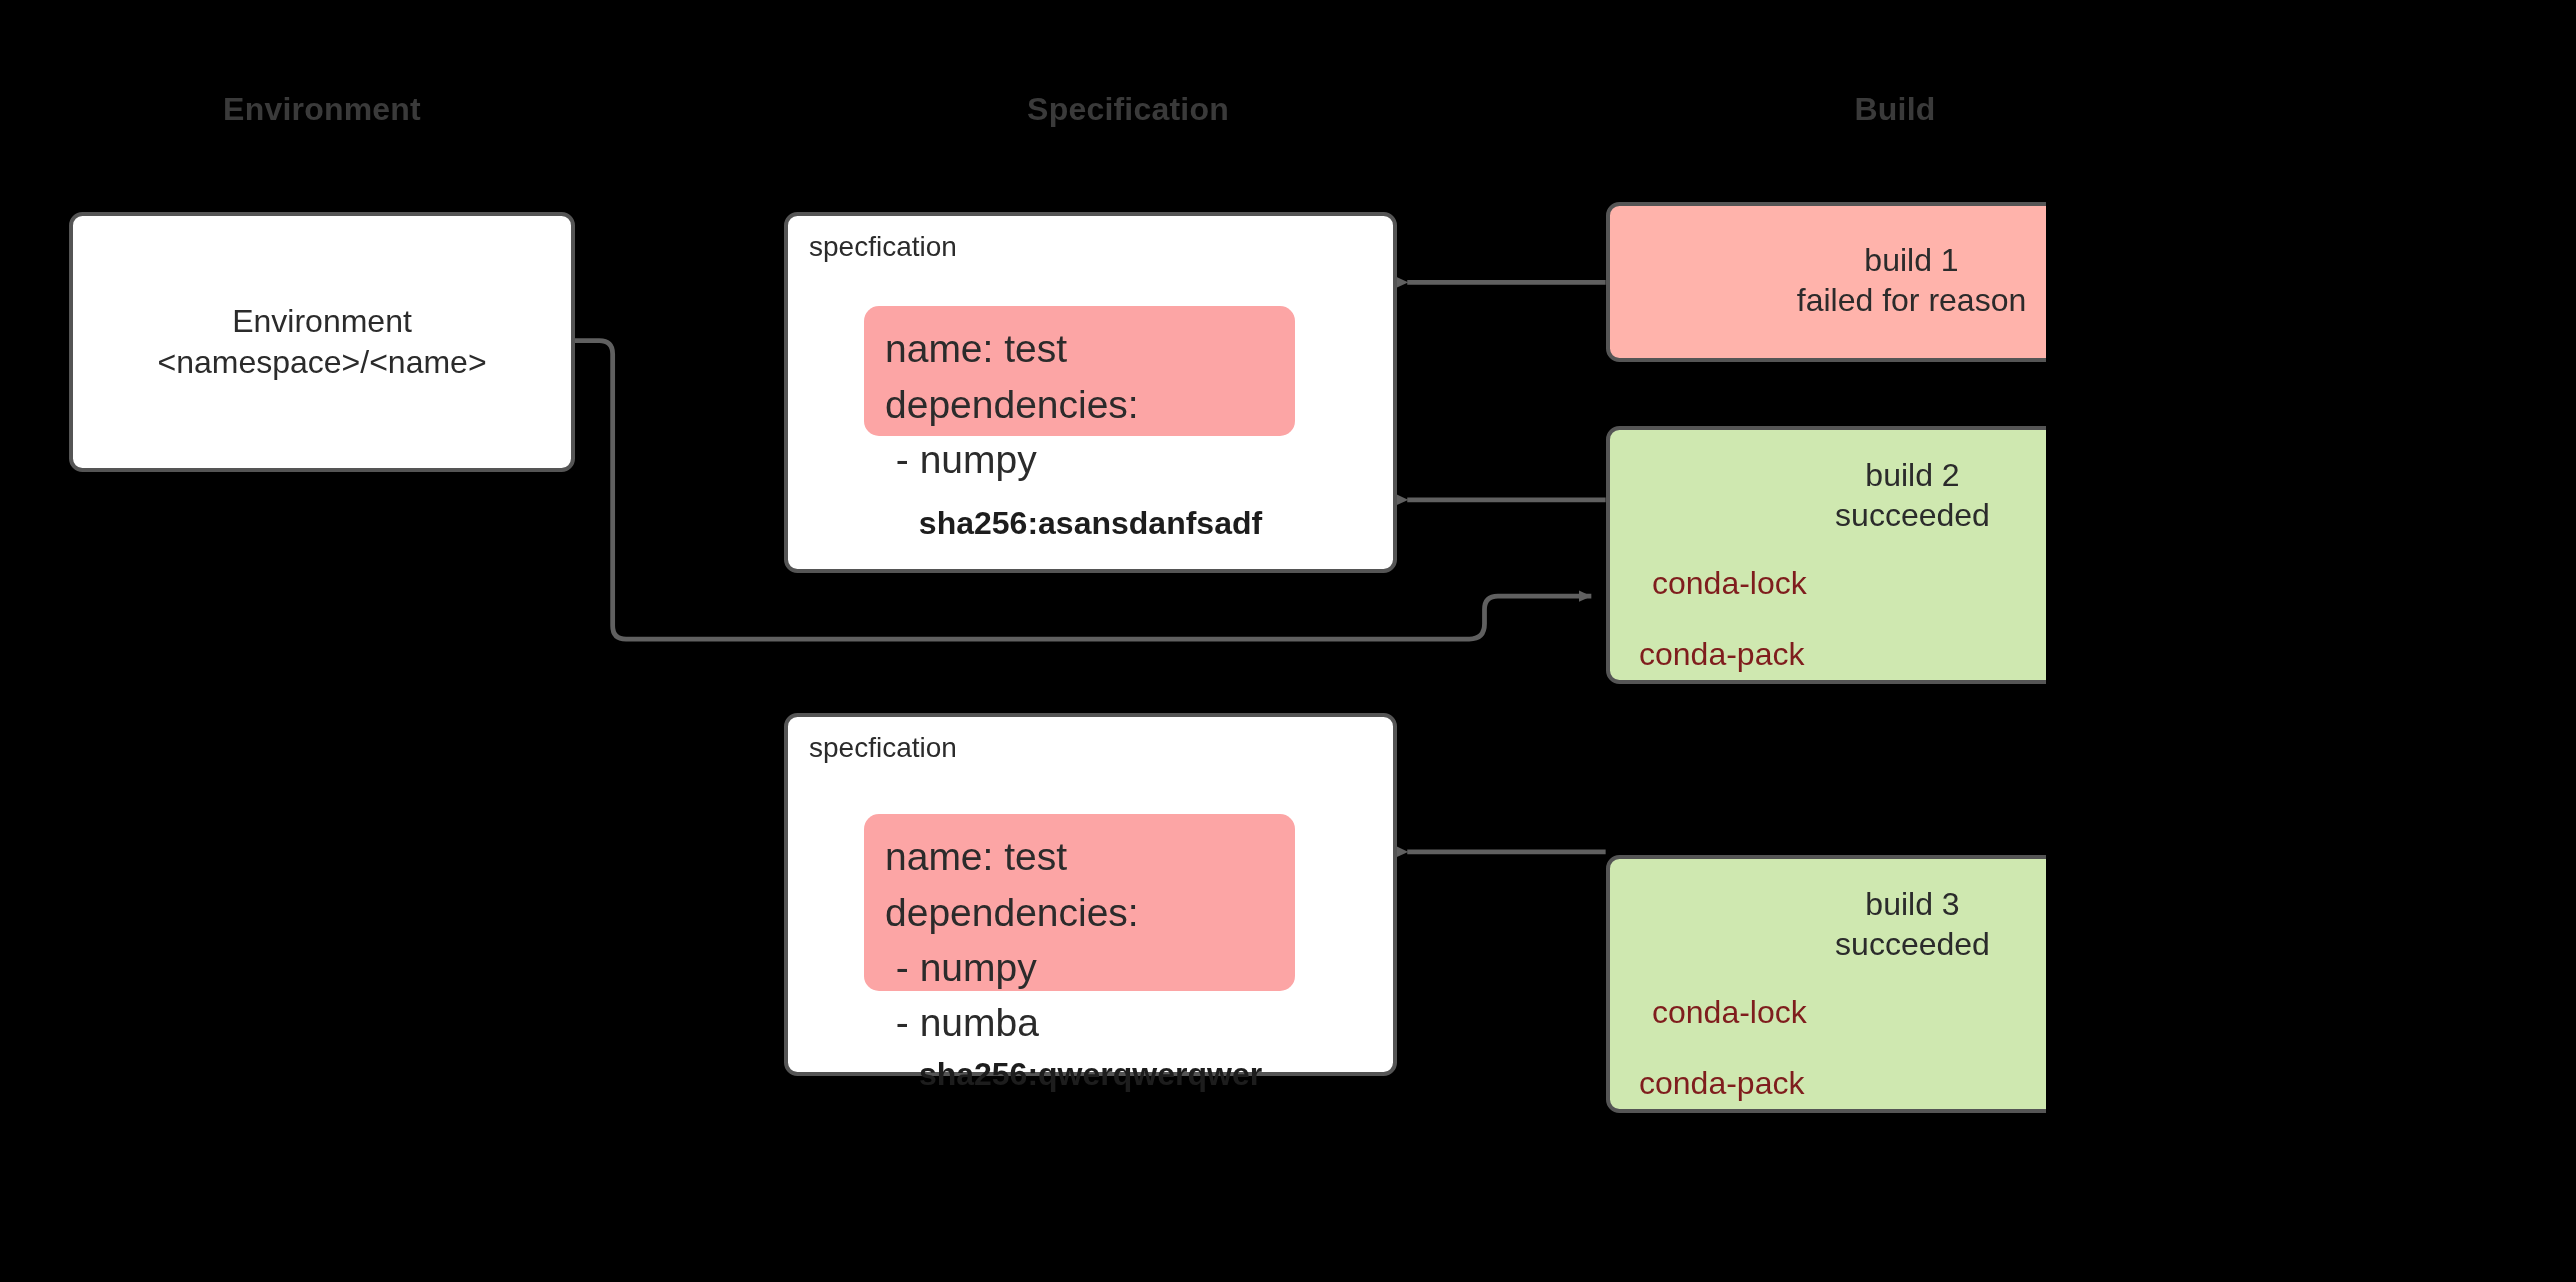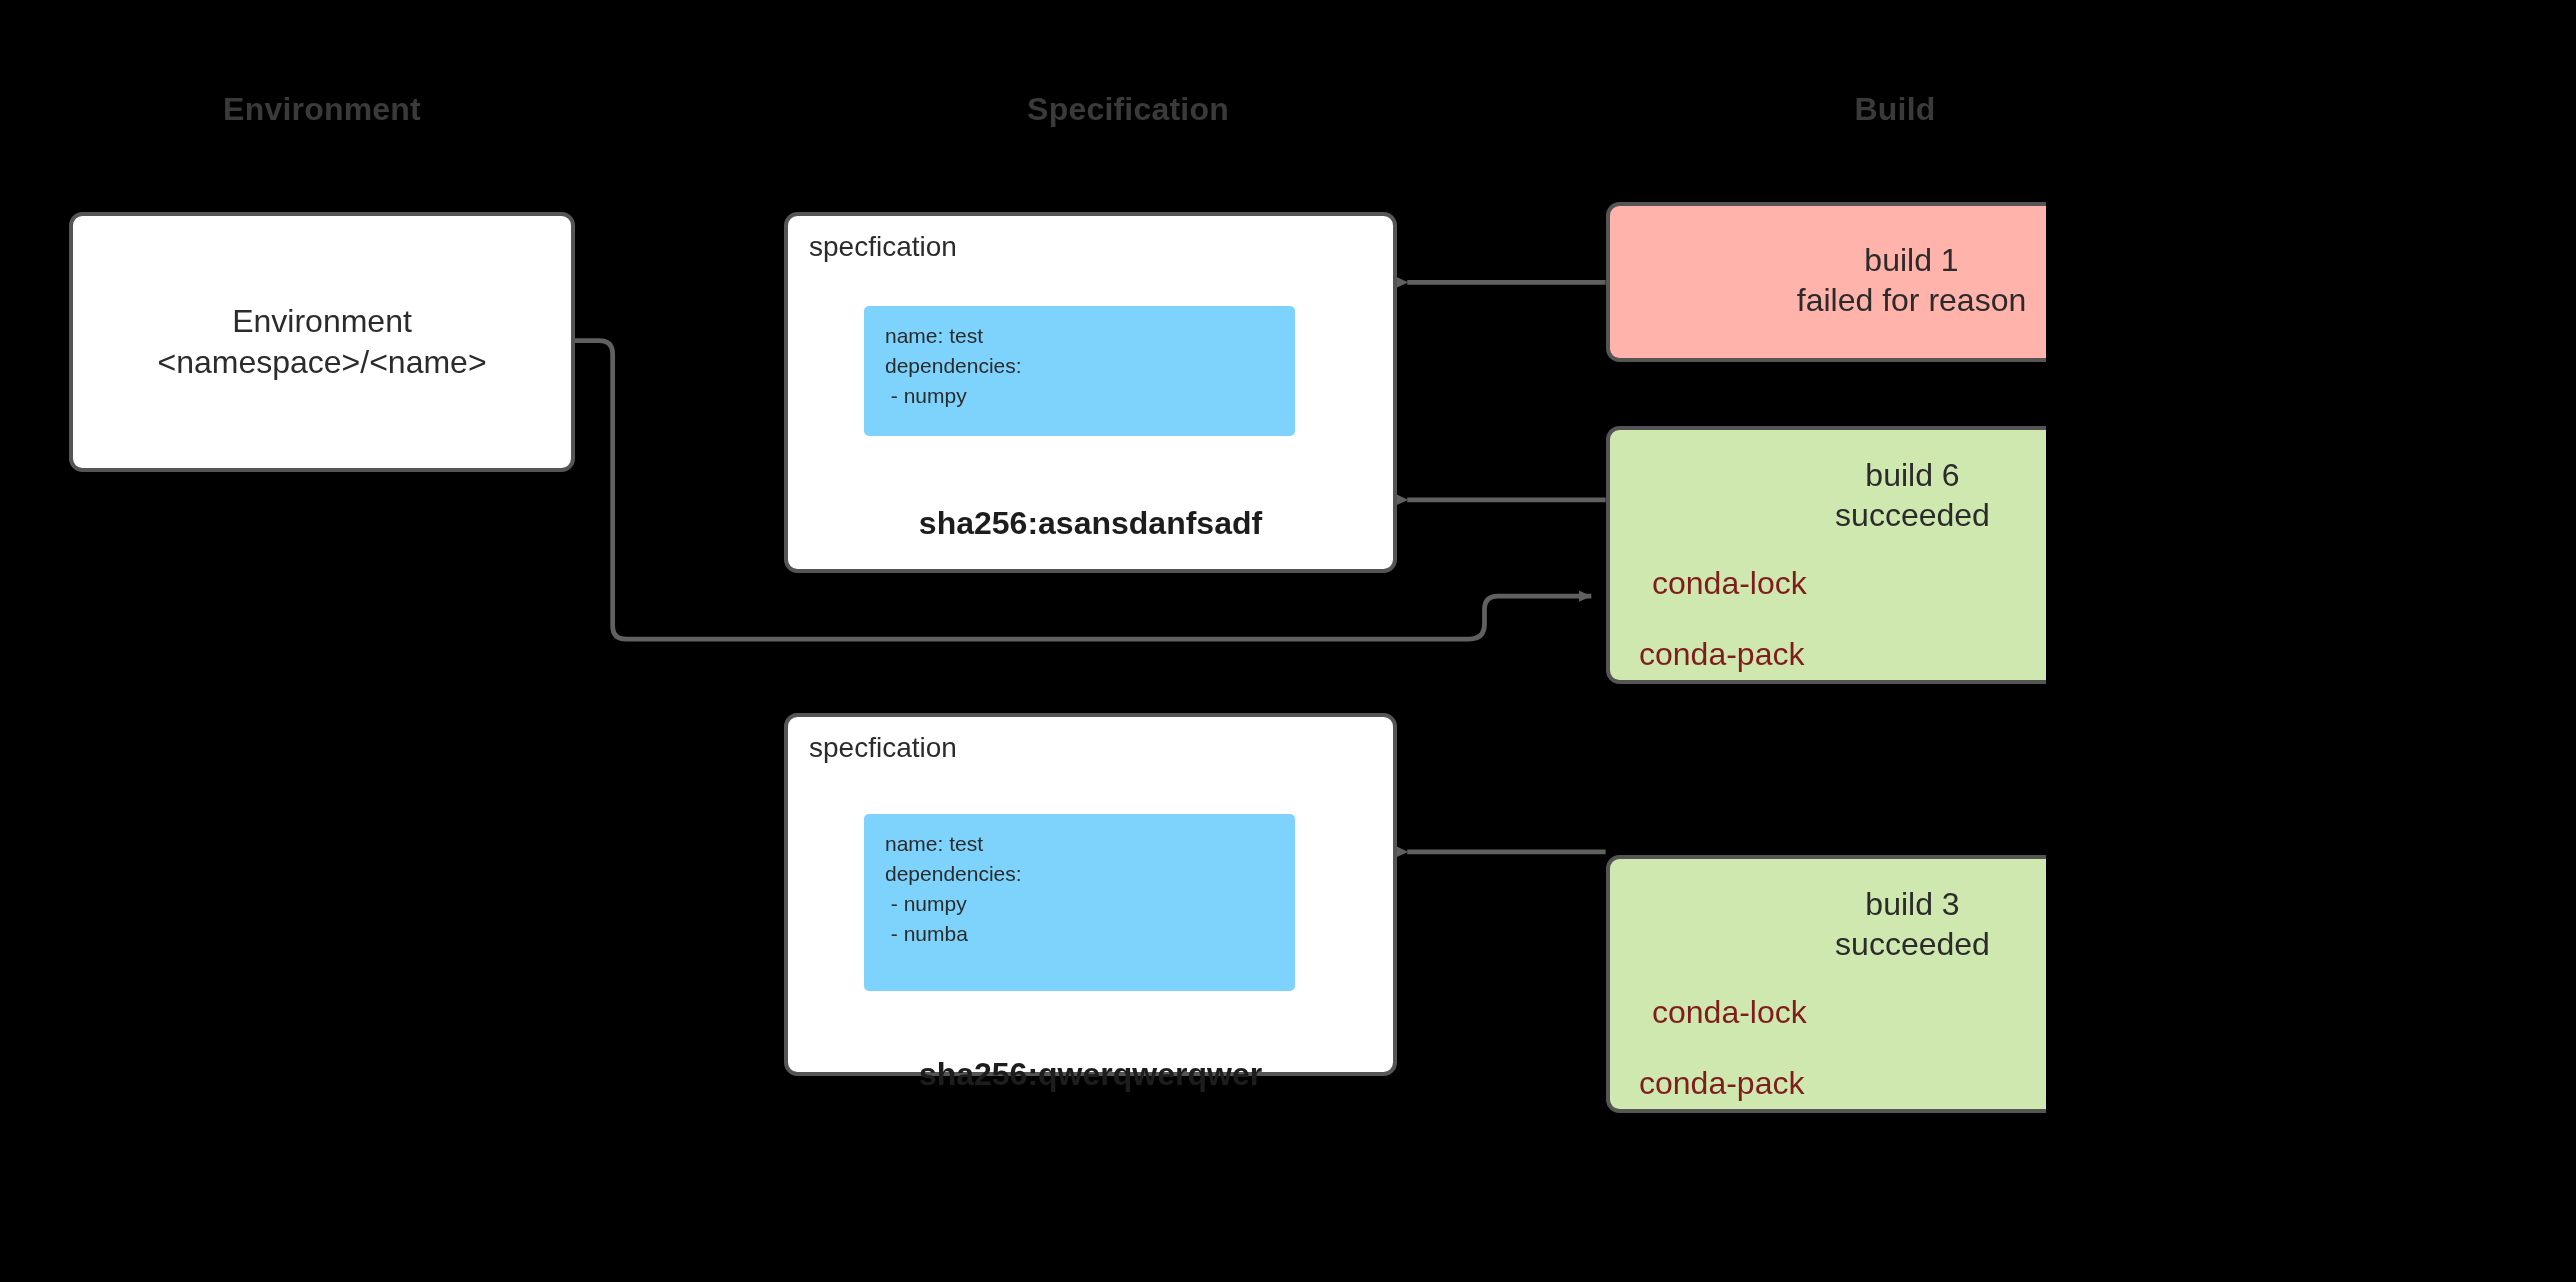--- a/index.html
+++ b/index.html
@@ -58,25 +58,25 @@
   .spec-title {
     position: absolute;
     left: 21px;
     top: 15.3px;
     font-size: 28px;
     color: #2b2b2b;
     white-space: nowrap;
   }
   .spec-yaml {
     position: absolute;
-    background: #7dd3fc;
-    border-radius: 5px;
+    background: #fca5a5;
+    border-radius: 15px;
     box-sizing: border-box;
     padding: 15.3px 21px 17px 21px;
-    font-size: 21px;
+    font-size: 39px;
     color: #2b2b2b;
     line-height: 1.42;
     white-space: pre;
   }
   .spec-sha {
     position: absolute;
     width: 100%;
     text-align: center;
     font-size: 32px;
     font-weight: bold;
@@ -199,21 +199,21 @@
  - numba</div>
     <div class="spec-sha" style="left:0; top:339px;">sha256:qwerqwerqwer</div>
   </div>
 
   <div class="node build-node-failed" style="left:1606px; top:202px; width:579px; height:160px;">
     <div class="build-head" style="top:34px;padding-left:16px;">build 1
 failed for reason</div>
   </div>
 
   <div class="node build-node-ok" style="left:1606px; top:426px; width:613px; height:258px;">
-    <div class="build-head" style="top:25px;">build 6
+    <div class="build-head" style="top:25px;">build 2
 succeeded</div>
     <div class="build-step" style="left:42px; top:135px;">conda-lock</div>
     <div class="build-step" style="left:29px; top:206px;">conda-pack</div>
 
     <div class="docker-tile" style="left:443px; top:114px; width:141px; height:122px;">
       <svg viewBox="0 0 148 128" xmlns="http://www.w3.org/2000/svg">
         <rect x="0" y="0" width="148" height="128" fill="#ffffff"></rect>
 
         <path d="M10,52 q7,-5 14,0 q7,5 14,0" fill="none" stroke="#0b4f6c" stroke-width="2.2" stroke-linecap="round"></path>
         <path d="M112,52 q7,-5 14,0 q7,5 14,0" fill="none" stroke="#0b4f6c" stroke-width="2.2" stroke-linecap="round"></path>

